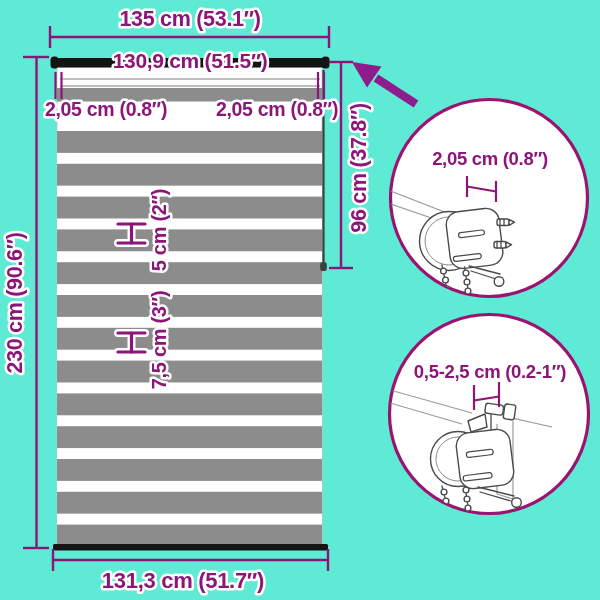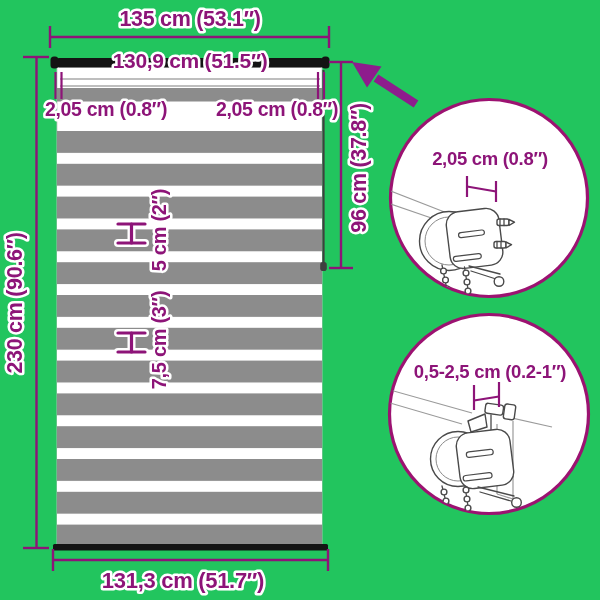--- a/index.html
+++ b/index.html
@@ -1,16 +1,16 @@
 <!DOCTYPE html>
 <html><head>
 <meta charset="utf-8">
 <style>
   html,body{margin:0;padding:0;background:#ffffff;}
-  .stage{position:relative;width:600px;height:600px;background:#22c55e;overflow:hidden;
+  .stage{position:relative;width:600px;height:600px;background:#5eead4;overflow:hidden;
          font-family:"Liberation Sans","DejaVu Sans",sans-serif;}
   svg{display:block;}
   text{font-family:"Liberation Sans","DejaVu Sans",sans-serif;font-weight:bold;
        fill:#8D1478;paint-order:stroke;stroke:#ffffff;stroke-width:5px;
        stroke-linejoin:round;letter-spacing:-0.3px;}
   .dim{stroke:#8D1478;stroke-width:2.4;fill:none;}
   .dimthin{stroke:#8D1478;stroke-width:2.2;fill:none;}
   .halo{stroke:#ffffff;stroke-width:8;fill:none;stroke-linecap:round;}
   .mark{stroke:#8D1478;stroke-width:3.2;fill:none;stroke-linecap:round;}
   .art{stroke:#4a4a4a;stroke-width:1.4;fill:#ffffff;stroke-linejoin:round;stroke-linecap:round;}

